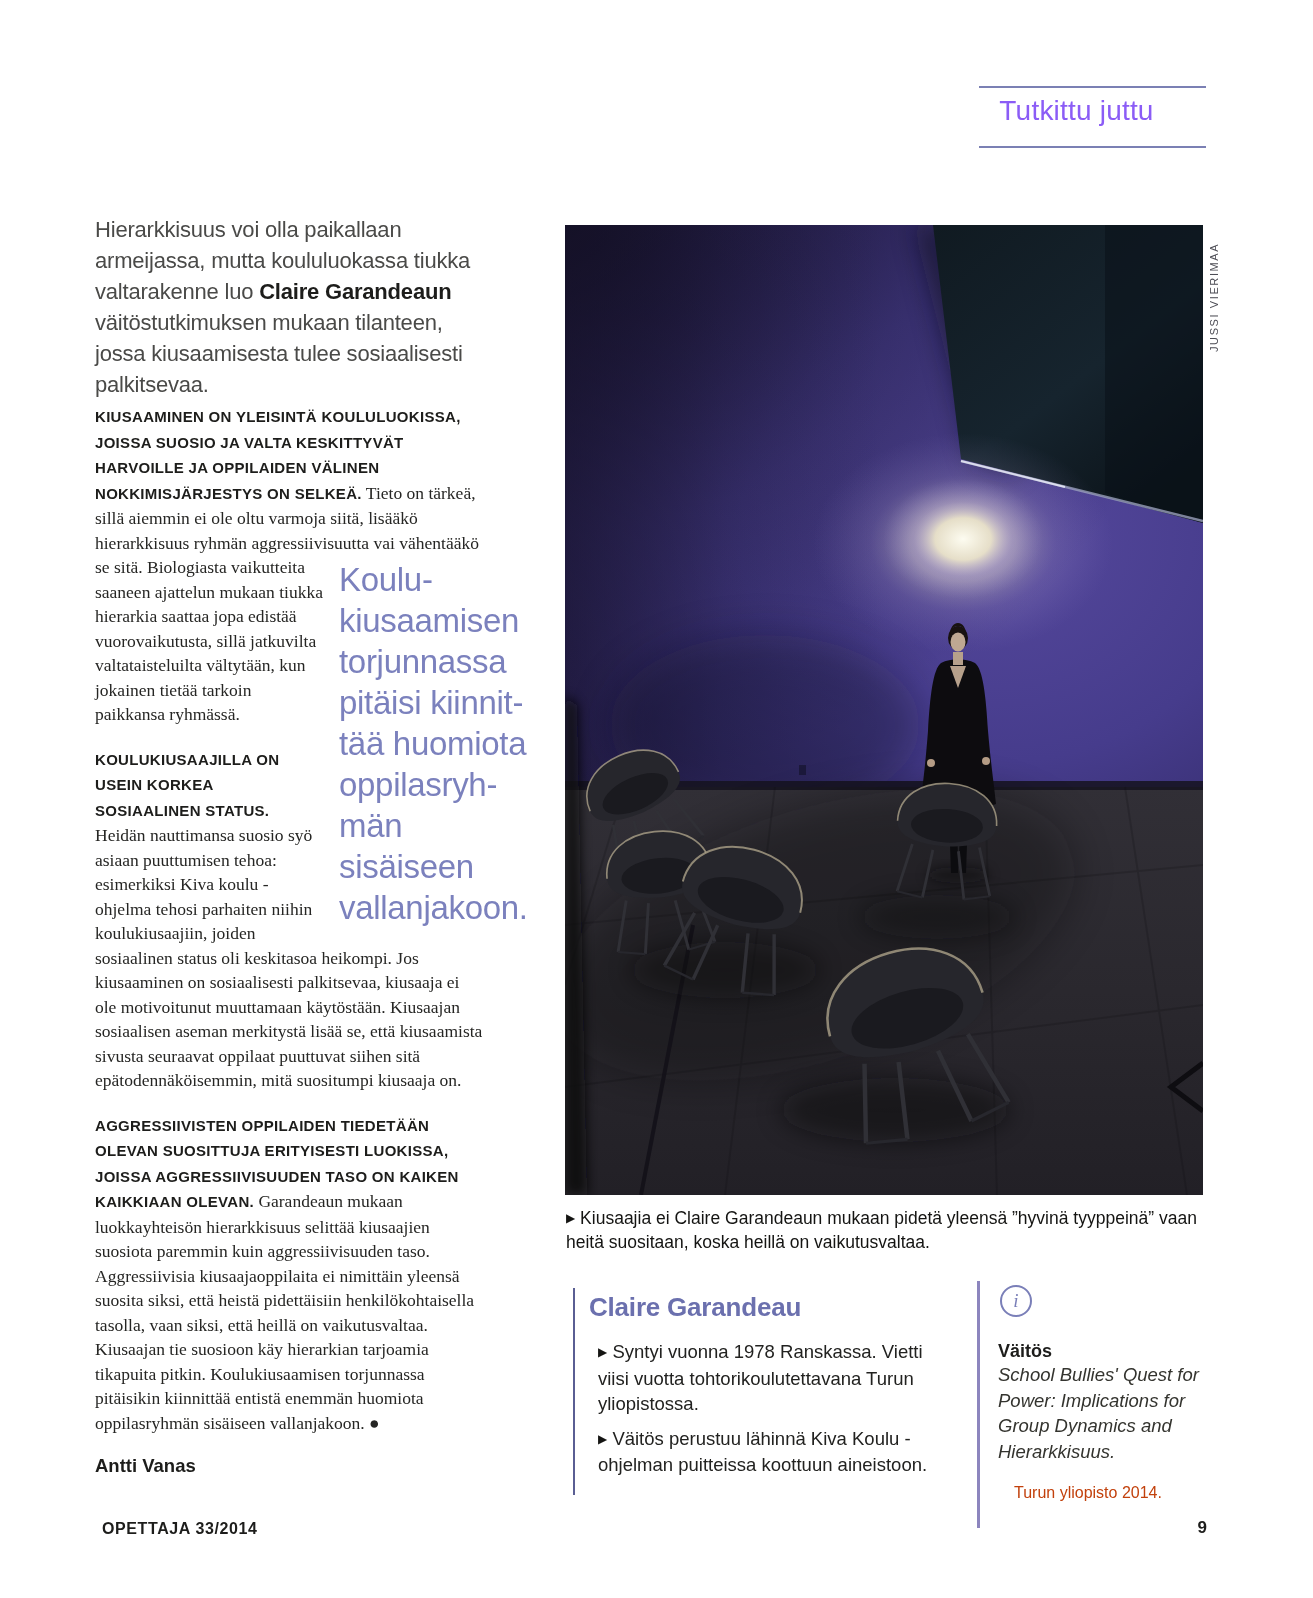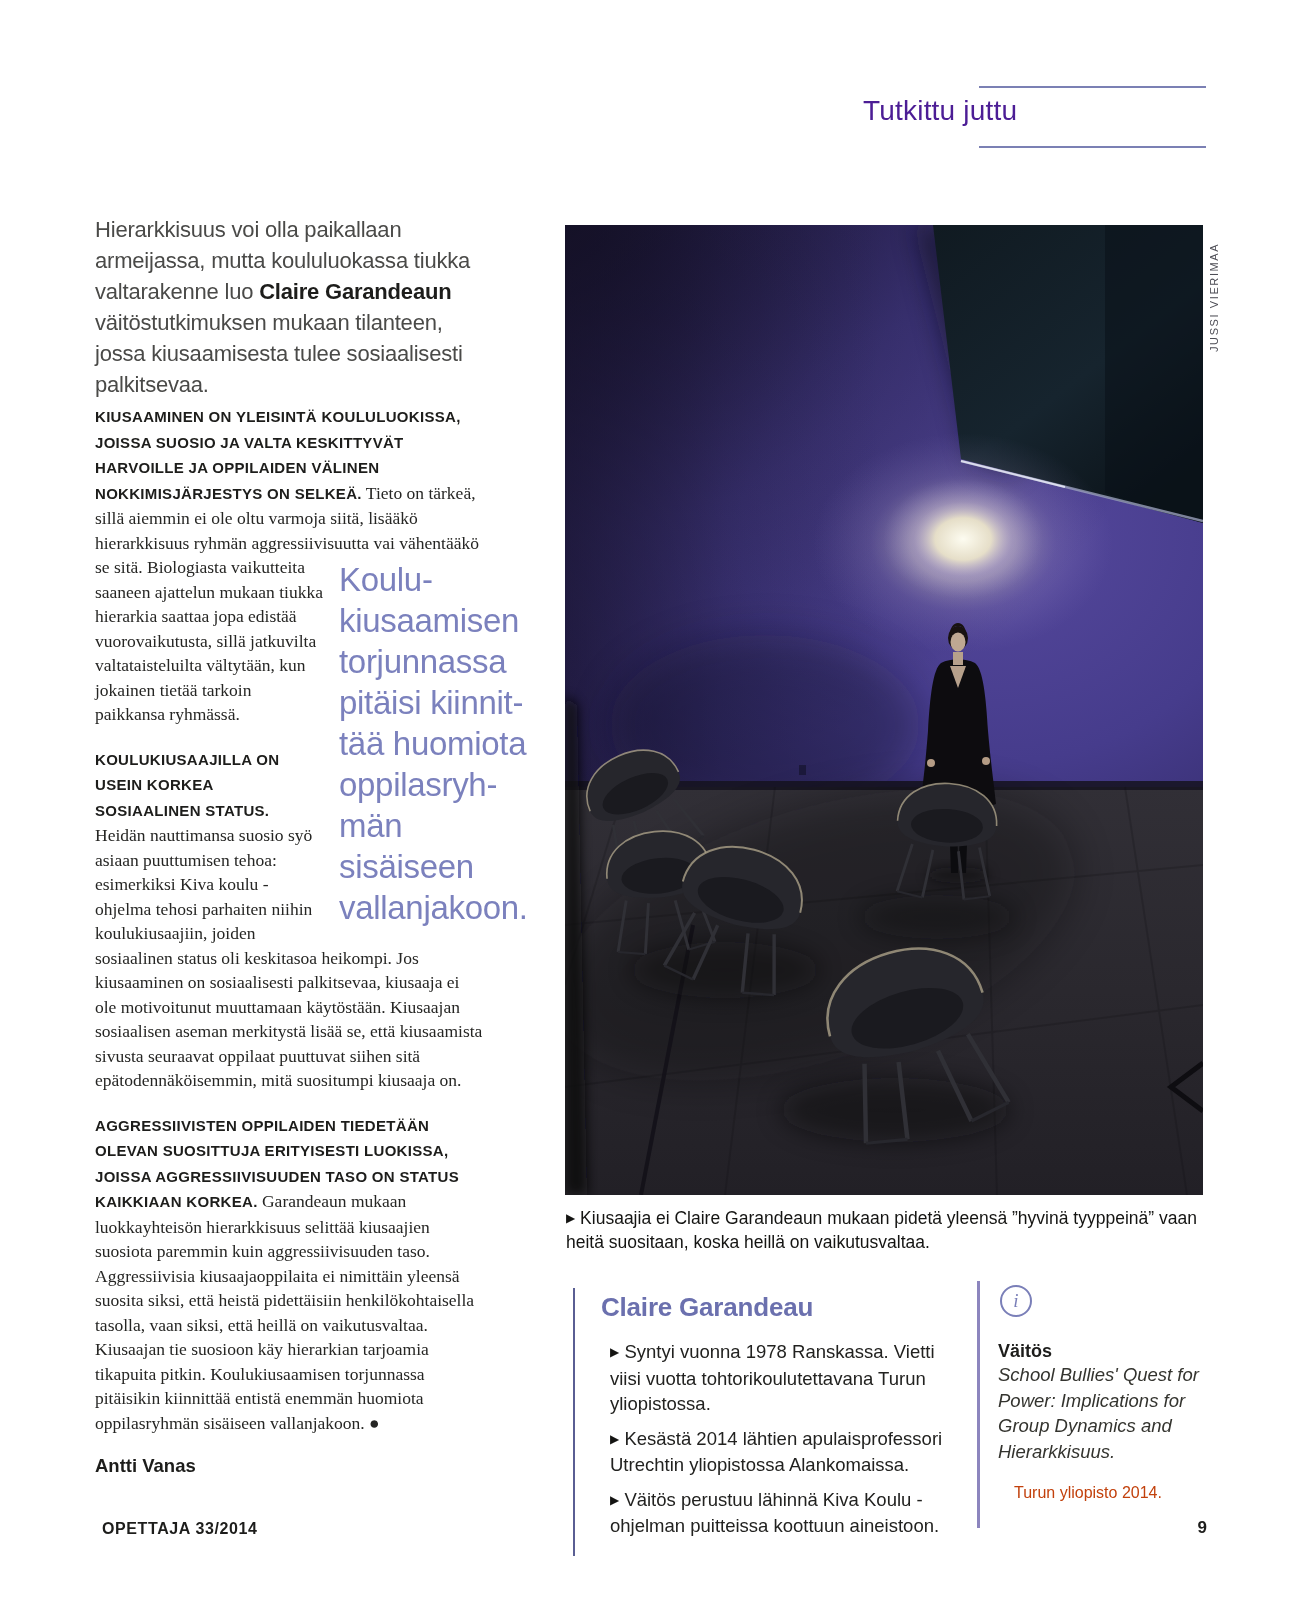--- a/index.html
+++ b/index.html
@@ -3,22 +3,22 @@
 <meta charset="utf-8">
 <style>
   html,body{margin:0;padding:0;background:#9a9a9a;}
   .page{position:relative;width:1313px;height:1598px;margin:0 auto;background:#ffffff;
         font-family:"Liberation Sans",sans-serif;overflow:hidden;}
 
   
   .kicker-rule{position:absolute;left:979px;width:227px;height:2px;background:#7b80b4;}
   .kicker-rule.top{top:86px;}
   .kicker-rule.bottom{top:146px;}
-  .kicker{position:absolute;left:863px;top:95px;width:327px;text-align:left;
-          font-size:28px;font-weight:400;color:#4c1d95;letter-spacing:0.2px;}
+  .kicker{position:absolute;left:913px;top:95px;width:327px;text-align:center;
+          font-size:28px;font-weight:400;color:#8b5cf6;letter-spacing:0.2px;}
 
   
   .article{position:absolute;left:95px;top:214px;width:390px;}
   .title{margin:0 0 12px 0;font-size:45px;line-height:50px;font-weight:bold;
          color:#1d1d1b;letter-spacing:-0.8px;white-space:pre-line;}
   .lead{margin:0 0 4px 0;font-size:22px;line-height:31px;color:#4a4a48;letter-spacing:-0.2px;}
   .lead .name{font-weight:bold;color:#1d1d1b;}
   .para{margin:0 0 20px 0;font-family:"Liberation Serif",serif;font-size:17.5px;
         line-height:24.5px;color:#262624;text-align:left;}
   .lead-in{font-family:"Liberation Sans",sans-serif;font-weight:bold;font-size:15px;
@@ -34,21 +34,21 @@
           writing-mode:vertical-rl;transform:rotate(180deg);
           font-size:11px;letter-spacing:1.6px;color:#4d4d55;}
 
   
   .caption{position:absolute;left:566px;top:1206px;width:648px;font-weight:normal;
            font-size:17.5px;line-height:24px;color:#141412;}
   .caption .marker, .bio .marker{font-size:12px;vertical-align:2px;color:#141412;}
 
   
   .bio{position:absolute;left:573px;top:1288px;width:370px;border-left:2px solid #5a5e93;
-       padding:4px 0 8px 26px;}
+       padding:4px 0 8px 14px;}
   .bio-heading{margin:0 0 16px 0;font-size:26px;font-weight:bold;color:#6b70ae;letter-spacing:-0.2px;}
   .bio-item{margin:9px;font-size:18.5px;line-height:25.5px;color:#222220;}
 
   
   .infobox{position:absolute;left:977px;top:1281px;width:208px;border-left:3px solid #8c85be;
            padding:2px 0 6px 18px;}
   .info-icon{display:inline-flex;width:28px;height:28px;border:2px solid #7a7fb8;border-radius:50%;
              color:#7a7fb8;align-items:center;justify-content:center;
              font-family:"Liberation Serif",serif;font-style:italic;font-size:19px;
              margin:2px 0 24px 2px;}
@@ -86,21 +86,21 @@
 vallanjakoon.</span>
       <span>saaneen ajattelun mukaan tiukka hierarkia saattaa jopa edistää vuorovaikutusta, sillä jatkuvilta valtataisteluilta vältytään, kun jokainen tietää tarkoin paikkansa ryhmässä.</span>
     </div>
 
     <div class="para">
       <span class="lead-in">KOULUKIUSAAJILLA ON USEIN KORKEA SOSIAALINEN STATUS.</span>
       <span>Heidän nauttimansa suosio syö asiaan puuttumisen tehoa: esimerkiksi Kiva koulu -ohjelma tehosi parhaiten niihin koulukiusaajiin, joiden sosiaalinen status oli keskitasoa heikompi. Jos kiusaaminen on sosiaalisesti palkitsevaa, kiusaaja ei ole motivoitunut muuttamaan käytöstään. Kiusaajan sosiaalisen aseman merkitystä lisää se, että kiusaamista sivusta seuraavat oppilaat puuttuvat siihen sitä epätodennäköisemmin, mitä suositumpi kiusaaja on.</span>
     </div>
 
     <div class="para">
-      <span class="lead-in">AGGRESSIIVISTEN OPPILAIDEN TIEDETÄÄN OLEVAN SUOSITTUJA ERITYISESTI LUOKISSA, JOISSA AGGRESSIIVISUUDEN TASO ON STATUS KAIKKIAAN KORKEA.</span>
+      <span class="lead-in">AGGRESSIIVISTEN OPPILAIDEN TIEDETÄÄN OLEVAN SUOSITTUJA ERITYISESTI LUOKISSA, JOISSA AGGRESSIIVISUUDEN TASO ON KAIKEN KAIKKIAAN OLEVAN.</span>
       <span>Garandeaun mukaan luokkayhteisön hierarkkisuus selittää kiusaajien suosiota paremmin kuin aggressiivisuuden taso. Aggressiivisia kiusaajaoppilaita ei nimittäin yleensä suosita siksi, että heistä pidettäisiin henkilökohtaisella tasolla, vaan siksi, että heillä on vaikutusvaltaa. Kiusaajan tie suosioon käy hierarkian tarjoamia tikapuita pitkin. Koulukiusaamisen torjunnassa pitäisikin kiinnittää entistä enemmän huomiota oppilasryhmän sisäiseen vallanjakoon. ●</span>
     </div>
 
     <div class="byline">Antti Vanas</div>
   </div>
 
   <svg class="photo" viewBox="0 0 638 970" width="638" height="970" xmlns="http://www.w3.org/2000/svg">
     <defs>
       <radialGradient id="wallGrad" cx="0.68" cy="0.55" r="0.9">
         <stop offset="0" stop-color="#55489c"></stop>
@@ -207,21 +207,20 @@
     <path d="M638,838 L606,862 L638,886" stroke="#0e0d11" stroke-width="5" fill="none"></path>
   </svg>
 
   <div class="credit">JUSSI VIERIMAA</div>
 
   <div class="caption"><span class="marker">▶</span> <span>Kiusaajia ei Claire Garandeaun mukaan pidetä yleensä ”hyvinä tyyppeinä” vaan heitä suositaan, koska heillä on vaikutusvaltaa.</span></div>
 
   <div class="bio">
     <h2 class="bio-heading">Claire Garandeau</h2>
     <p class="bio-item"><span class="marker">▶</span> <span>Syntyi vuonna 1978 Ranskassa. Vietti viisi vuotta tohtorikoulutettavana Turun yliopistossa.</span></p>
-    <p class="bio-item"><span class="marker">▶</span> <span>Kesästä 2014 lähtien apulaisprofessori Utrechtin yliopistossa Alankomaissa.</span></p>
     <p class="bio-item"><span class="marker">▶</span> <span>Väitös perustuu lähinnä Kiva Koulu -ohjelman puitteissa koottuun aineistoon.</span></p>
   </div>
 
   <div class="infobox">
     <span class="info-icon">i</span>
     <p class="info-label">Väitös</p>
     <p class="info-title">School Bullies' Quest for Power: Implications for Group Dynamics and Hierarkkisuus.</p>
     <p class="info-pub">Turun yliopisto 2014.</p>
   </div>
 

